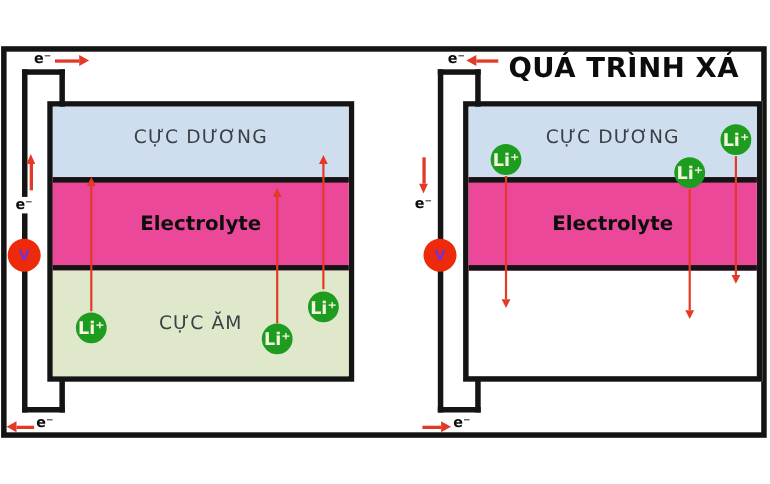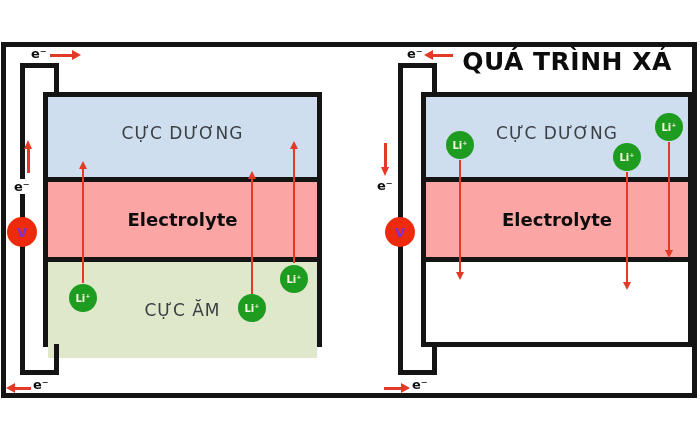--- a/index.html
+++ b/index.html
@@ -13,42 +13,42 @@
   }
   .title{
     position:absolute;text-align:center;font-weight:bold;font-size:25px;
     color:#0c0c0c;letter-spacing:.5px;z-index:2;line-height:1.1;white-space:nowrap;
   }
   .battery{
     position:absolute;height:255px;border:5px solid var(--ink);
     box-sizing:border-box;background:#fff;z-index:1;
   }
   .sec{display:flex;align-items:center;justify-content:center;box-sizing:border-box;}
-  .sec.pos{height:80px;background:var(--blue-fill);}
-  .sec.mid{height:85px;background:#fca5a5;border-top:5px solid var(--ink);border-bottom:5px solid var(--ink);}
+  .sec.pos{height:64px;background:var(--blue-fill);}
+  .sec.mid{height:85px;background:#ec4899;border-top:5px solid var(--ink);border-bottom:5px solid var(--ink);}
   .sec.neg{height:96px;background:var(--green-fill);}
   .sec .lab{font-size:17px;color:var(--label-gray);letter-spacing:1px;white-space:nowrap;}
   .sec.pos .lab{margin-top:-8px;}
   .sec.mid .lab{font-weight:bold;color:#0d0d0d;font-size:18px;letter-spacing:0;}
   .seg{position:absolute;background:var(--ink);z-index:2;}
   .rl{position:absolute;width:3px;background:var(--arrow-red);z-index:3;}
   .rl.thin{width:2px;}
   .hl{position:absolute;height:3px;background:var(--arrow-red);z-index:3;}
   .tri{position:absolute;width:0;height:0;z-index:3;}
   .elabel{position:absolute;font-weight:bold;font-size:13px;color:#0c0c0c;z-index:6;line-height:1;}
   .wbg{background:#fff;padding:1px 2px;}
   .volt{
     position:absolute;width:30px;height:30px;border-radius:50%;background:var(--volt-red);
     display:flex;align-items:center;justify-content:center;z-index:5;
   }
   .volt .vlab{color:var(--volt-letter);font-weight:bold;font-size:13px;}
   .ball{
     position:absolute;width:28px;height:28px;border-radius:50%;background:var(--ion-green);
     display:flex;align-items:center;justify-content:center;z-index:4;
-    color:#f6f6e0;font-weight:bold;font-size:10px;
+    color:#f6f6e0;font-weight:bold;font-size:16px;
   }
 </style>
 </head>
 <body>
 
 <div class="canvas">
   <div class="frame"></div>
 
 
   <div class="seg" style="left:20px;top:63px;width:39px;height:5px;"></div>

